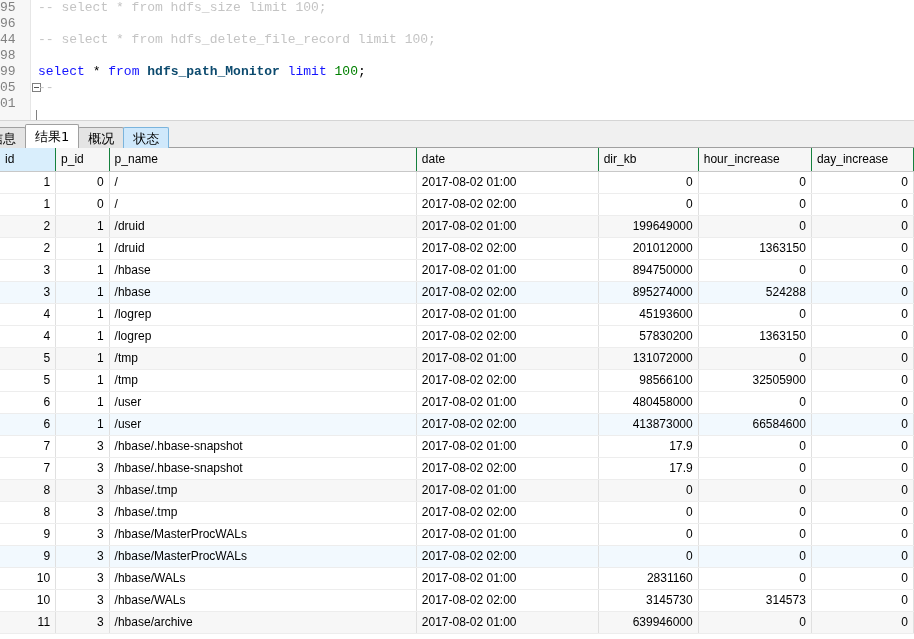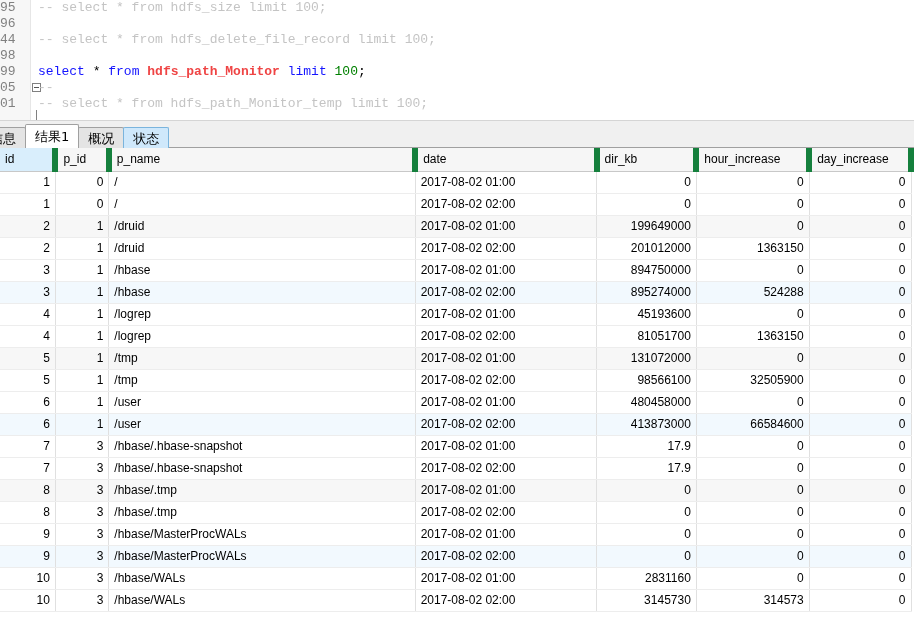--- a/index.html
+++ b/index.html
@@ -52,21 +52,21 @@
     font-size: 13px;
   }
   .code-text {
     position: absolute;
     left: 38px;
     top: 0;
     white-space: pre;
   }
   .cmt { color: #c4c4c4; }
   .kw  { color: #1414ff; font-weight: normal; }
-  .idt { color: #ef4444; font-weight: bold; }
+  .idt { color: #0c4a6e; font-weight: bold; }
   .num { color: #008000; }
   .pun { color: #000000; }
   .op  { color: #000000; }
 
   .fold-box {
     position: absolute;
     left: 32px;
     top: 3px;
     width: 9px;
     height: 9px;
@@ -166,21 +166,21 @@
     border-right: 1px solid #e0e0e0;
     border-bottom: 1px solid #ededed;
     overflow: hidden;
     white-space: nowrap;
     box-sizing: border-box;
     font-weight: normal;
   }
   table.rs thead th {
     background: #f6f6f6;
     border-bottom: 1px solid #c8c8c8;
-    border-right: 6px solid #15803d;
+    border-right: 1px solid #15803d;
     text-align: left;
     height: 23px;
     color: #000;
   }
   table.rs thead th.sel {
     background: #d9eefc;
   }
   td.n { text-align: right; }
   td.t { text-align: left; }
   tr.r-plain td { background: #ffffff; }
@@ -195,21 +195,21 @@
 
 <div id="editor">
   <div id="gutter"></div>
   <div id="code-lines">
       <div class="code-line"><span class="ln">95</span><span class="code-text"><span class="cmt">-- select * from hdfs_size limit 100;</span></span></div>
       <div class="code-line"><span class="ln">96</span><span class="code-text"></span></div>
       <div class="code-line"><span class="ln">44</span><span class="code-text"><span class="cmt">-- select * from hdfs_delete_file_record limit 100;</span></span></div>
       <div class="code-line"><span class="ln">98</span><span class="code-text"></span></div>
       <div class="code-line"><span class="ln">99</span><span class="code-text"><span class="kw">select</span><span class="pun"> </span><span class="op">*</span><span class="pun"> </span><span class="kw">from</span><span class="pun"> </span><span class="idt">hdfs_path_Monitor</span><span class="pun"> </span><span class="kw">limit</span><span class="pun"> </span><span class="num">100</span><span class="pun">;</span></span></div>
       <div class="code-line"><span class="ln">05</span><span class="fold-box"></span><span class="code-text"><span class="cmt">--</span></span></div>
-      <div class="code-line"><span class="ln">01</span><span class="fold-tail"></span><span class="code-text"><span class="cmt">-- select * from hdfs_path_Monitor_temp limit 100;</span></span></div>
+      <div class="code-line"><span class="ln">01</span><span class="fold-tail"></span></div>
     </div>
 </div>
 
 <div id="tabstrip">
   <div class="tabs" id="tabs-container">
       <div class="tab">信息</div>
       <div class="tab active">结果1</div>
       <div class="tab">概况</div>
       <div class="tab accent">状态</div>
     </div>
@@ -290,21 +290,21 @@
           <td class="t" style="width: 180px;">2017-08-02 01:00</td>
           <td class="n" style="width: 99px;">45193600</td>
           <td class="n" style="width: 112px;">0</td>
           <td class="n" style="width: 111px;">0</td>
         </tr>
         <tr class="r-plain">
           <td class="n" style="width: 55px;">4</td>
           <td class="n" style="width: 53px;">1</td>
           <td class="t" style="width: 304px;">/logrep</td>
           <td class="t" style="width: 180px;">2017-08-02 02:00</td>
-          <td class="n" style="width: 99px;">81051700</td>
+          <td class="n" style="width: 99px;">57830200</td>
           <td class="n" style="width: 112px;">1363150</td>
           <td class="n" style="width: 111px;">0</td>
         </tr>
         <tr class="r-gray">
           <td class="n" style="width: 55px;">5</td>
           <td class="n" style="width: 53px;">1</td>
           <td class="t" style="width: 304px;">/tmp</td>
           <td class="t" style="width: 180px;">2017-08-02 01:00</td>
           <td class="n" style="width: 99px;">131072000</td>
           <td class="n" style="width: 112px;">0</td>
@@ -402,16 +402,25 @@
         </tr>
         <tr class="r-plain">
           <td class="n" style="width: 55px;">10</td>
           <td class="n" style="width: 53px;">3</td>
           <td class="t" style="width: 304px;">/hbase/WALs</td>
           <td class="t" style="width: 180px;">2017-08-02 02:00</td>
           <td class="n" style="width: 99px;">3145730</td>
           <td class="n" style="width: 112px;">314573</td>
           <td class="n" style="width: 111px;">0</td>
         </tr>
+        <tr class="r-gray">
+          <td class="n" style="width: 55px;">11</td>
+          <td class="n" style="width: 53px;">3</td>
+          <td class="t" style="width: 304px;">/hbase/archive</td>
+          <td class="t" style="width: 180px;">2017-08-02 01:00</td>
+          <td class="n" style="width: 99px;">639946000</td>
+          <td class="n" style="width: 112px;">0</td>
+          <td class="n" style="width: 111px;">0</td>
+        </tr>
       </tbody>
   </table>
 
 </div>
 
 </body></html>

